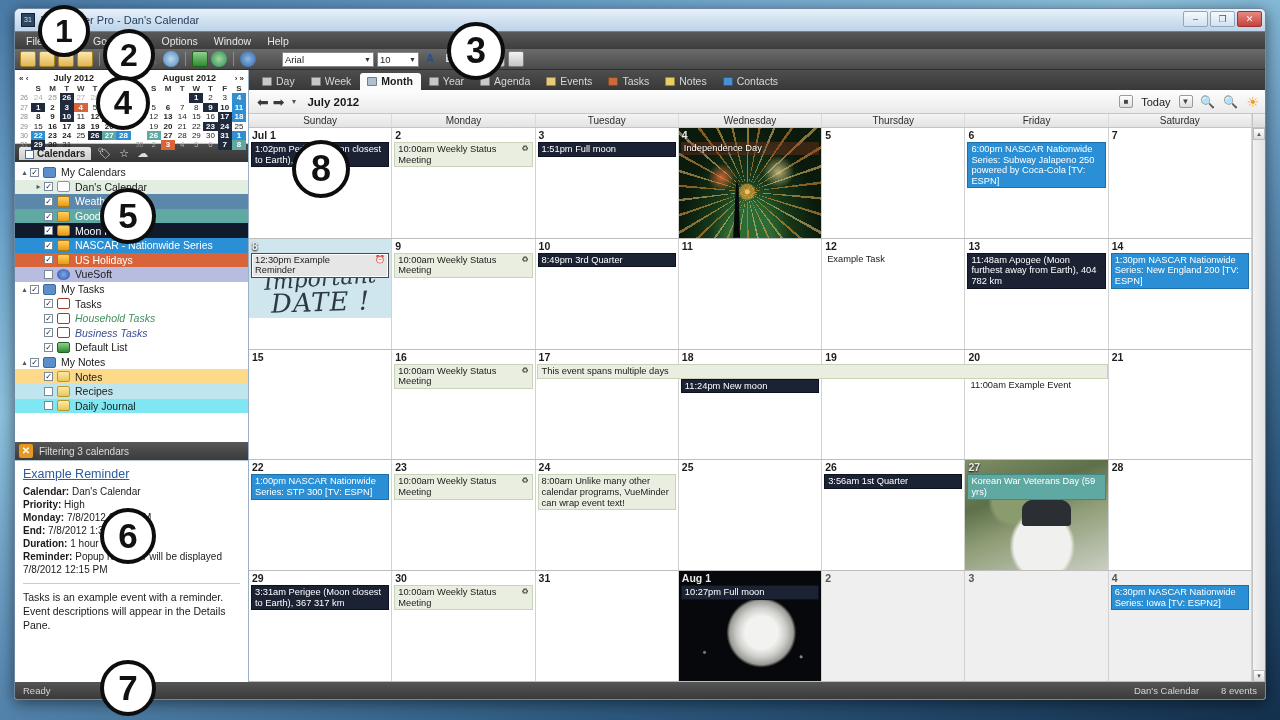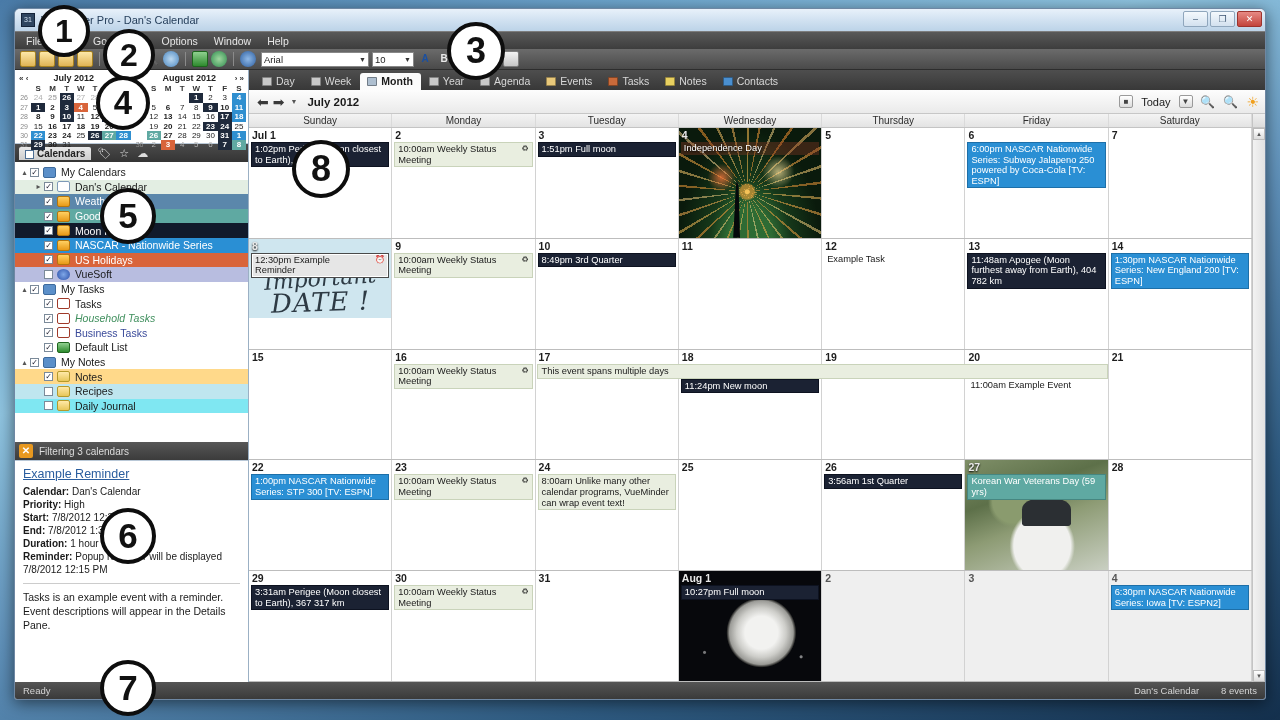--- a/index.html
+++ b/index.html
@@ -338,21 +338,21 @@
       <span class="tb-sep"></span>
       <span class="tb-ico" style="background:linear-gradient(#eaeaea,#bdbdbd);border:1px solid #888;"></span>
       <span class="tb-ico" style="color:#2a5d9e;font-size:12px;">↶</span>
       <span class="tb-ico" style="color:#2b6ca8;font-size:12px;">🔍</span>
       <span class="tb-ico" style="background:radial-gradient(circle,#bcd9f0,#4a86c0);border-radius:50%;"></span>
       <span class="tb-sep"></span>
       <span class="tb-ico" style="background:linear-gradient(#8fd08f,#2e8b2e);border:1px solid #1d651d;"></span>
       <span class="tb-ico" style="background:radial-gradient(circle,#9fd79f,#2e8b4e);border-radius:50%;"></span>
       <span class="tb-sep"></span>
       <span class="tb-ico" style="background:radial-gradient(circle,#8fb9e8,#2c5d9e);border-radius:50%;"></span>
-      <span class="tb-combo" style="width:108px;margin-left:2px;">
+      <span class="tb-combo" style="width:92px;margin-left:23px;">
         <span>Arial</span>
         <span class="arr">▼</span>
       </span>
       <span class="tb-combo" style="width:42px;">
         <span>10</span>
         <span class="arr">▼</span>
       </span>
       <span class="tb-ico" style="color:#1a4fa0;font-weight:bold;">A</span>
       <span class="tb-ico" style="color:#e8e8e8;font-weight:bold;">B</span>
       <span class="tb-sep"></span>
@@ -582,21 +582,21 @@
               <span class="tw"></span>
               <span class="cb">✓</span>
               <span class="gi" style="background: rgb(255, 255, 255); border: 1px solid rgb(160, 58, 42);"></span>
               <span class="lbl" style="color: rgb(63, 143, 93); font-style: italic;">Household Tasks</span>
               <span class="row-fill"></span>
             </div>
             <div class="tr" style="padding-left: 18px;">
               <span class="tw"></span>
               <span class="cb">✓</span>
               <span class="gi" style="background: rgb(255, 255, 255); border: 1px solid rgb(160, 58, 42);"></span>
-              <span class="lbl" style="color: rgb(58, 74, 154); ">Business Tasks</span>
+              <span class="lbl" style="color: rgb(58, 74, 154); font-style: italic;">Business Tasks</span>
               <span class="row-fill"></span>
             </div>
             <div class="tr" style="padding-left: 18px;">
               <span class="tw"></span>
               <span class="cb">✓</span>
               <span class="gi" style="background: linear-gradient(rgb(143, 208, 143), rgb(46, 139, 46)); border: 1px solid rgb(29, 101, 29);"></span>
               <span class="lbl" style="color: rgb(26, 26, 26);">Default List</span>
               <span class="row-fill"></span>
             </div>
             <div class="tr grp" style="padding-left: 4px;">
@@ -632,21 +632,21 @@
         <div id="filterbar">
           <div class="xb">✕</div>
           <div>Filtering 3 calendars</div>
         </div>
 
         <div id="details">
           <div id="det-title">Example Reminder</div>
           <div id="det-fields">
               <div class="det-line"><b>Calendar:</b><span> Dan's Calendar</span></div>
               <div class="det-line"><b>Priority:</b><span> High</span></div>
-              <div class="det-line"><b>Start:</b><span> 7/8/2012 12:30 PM</span></div>
+              <div class="det-line"><b>Monday:</b><span> 7/8/2012 12:30 PM</span></div>
               <div class="det-line"><b>End:</b><span> 7/8/2012 1:30 PM</span></div>
               <div class="det-line"><b>Duration:</b><span> 1 hour</span></div>
               <div class="det-line"><b>Reminder:</b><span> Popup reminder will be displayed 7/8/2012 12:15 PM</span></div>
             </div>
           <div id="det-sep"></div>
           <div id="det-desc">Tasks is an example event with a reminder. Event descriptions will appear in the Details Pane.</div>
         </div>
       </div>
 
       <div id="rightpane">

